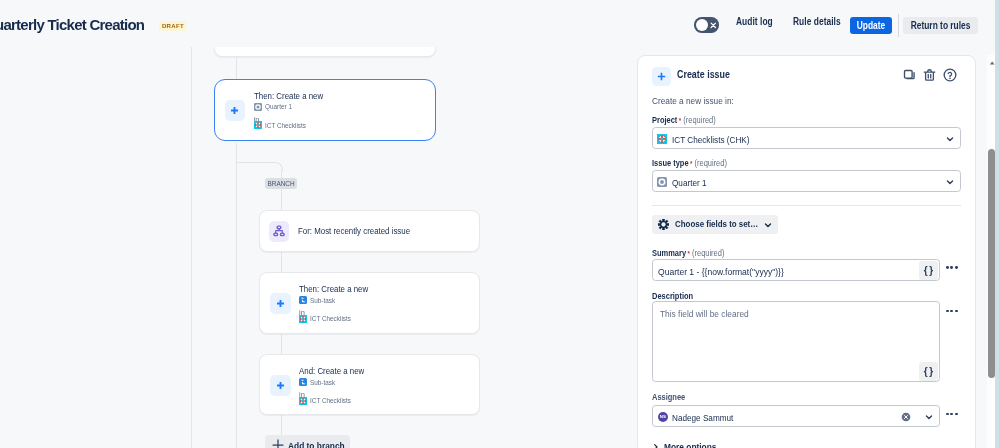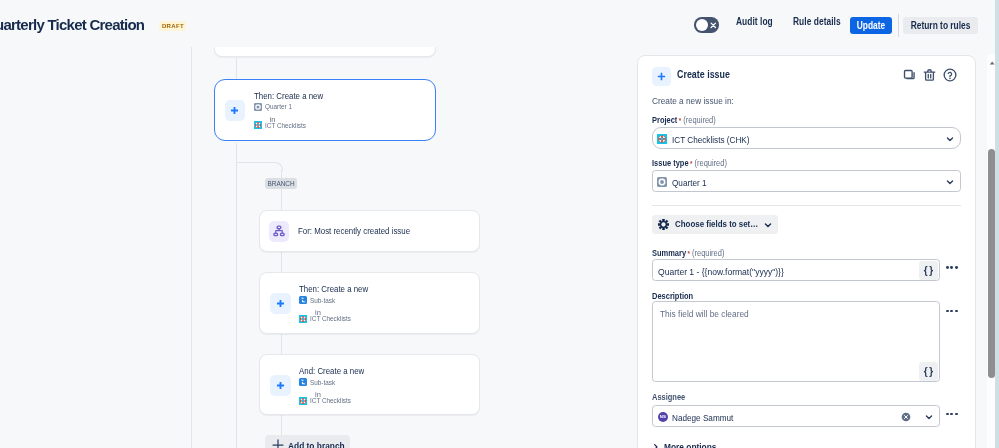--- a/index.html
+++ b/index.html
@@ -46,21 +46,21 @@
         box-shadow:0 1px 1px rgba(9,30,66,.06);box-sizing:border-box;}
   .card.sel{border:1.8px solid #3b82f6;box-shadow:none;border-radius:11px;}
   .plusbox{position:absolute;width:20.7px;height:21px;border-radius:5px;background:#e9f2ff;
            display:flex;align-items:center;justify-content:center;}
   .ctitle{position:absolute;font-size:9px;font-weight:400;color:#172b4d;white-space:nowrap;
           transform:scaleX(0.875);transform-origin:left center;}
   .crow{position:absolute;font-size:7.5px;color:#626f86;white-space:nowrap;display:flex;
         align-items:center;gap:3px;}
   .crow>span:last-child{display:inline-block;transform:scaleX(0.85);transform-origin:left center;}
   .crow>span:first-child{display:inline-flex;line-height:0;}
-  .cin{position:absolute;font-size:7.5px;color:#626f86;margin-left:16px;}
+  .cin{position:absolute;font-size:7.5px;color:#626f86;}
 
   .branch-badge{position:absolute;left:73.4px;top:130.9px;width:31.3px;height:11.5px;
                 line-height:11.5px;border-radius:3px;background:#dbdee3;color:#44546f;
                 text-align:center;font-size:6.4px;font-weight:400;letter-spacing:0px;
                 box-sizing:border-box;}
   .addbranch{position:absolute;left:265px;top:435px;width:85px;height:20px;border-radius:4px;
              background:#e9ebee;display:flex;align-items:center;gap:4px;padding:0 6.5px;
              font-size:9.5px;font-weight:700;color:#172b4d;box-sizing:border-box;white-space:nowrap;}
   .addbranch>span{display:inline-block;transform:scaleX(0.88);transform-origin:left center;}
 
@@ -314,21 +314,21 @@
       <circle cx="9" cy="13.4" r="1.0" fill="#3d4f6b"></circle>
     </svg>
   </span>
 </div>
 
 <div class="p-sub">Create a new issue in:</div>
 
 <div class="flabel" style="left:652px;top:115.3px;">
   <span>Project</span><span class="req">*</span> <span class="reqtxt">(required)</span>
 </div>
-<div class="sel-box" style="left:652px;top:127px;width:309px;border-radius:9px;">
+<div class="sel-box" style="left:652px;top:127px;width:309px;">
   <span style="position:absolute;left:4px;top:5.5px;line-height:0;"><svg width="10" height="10" viewBox="0 0 16 16">
           <rect width="16" height="16" fill="#0fc7ea"></rect>
           <circle cx="8" cy="8" r="5.7" fill="#e8392b"></circle>
           <g stroke="#ffffff" stroke-width="3.6" stroke-linecap="butt">
             <path d="M4.3 4.3 L6.0 6.0"></path>
             <path d="M11.7 4.3 L10.0 6.0"></path>
             <path d="M4.3 11.7 L6.0 10.0"></path>
             <path d="M11.7 11.7 L10.0 10.0"></path>
           </g>
           <circle cx="8" cy="8" r="2.3" fill="#0fc7ea"></circle>

